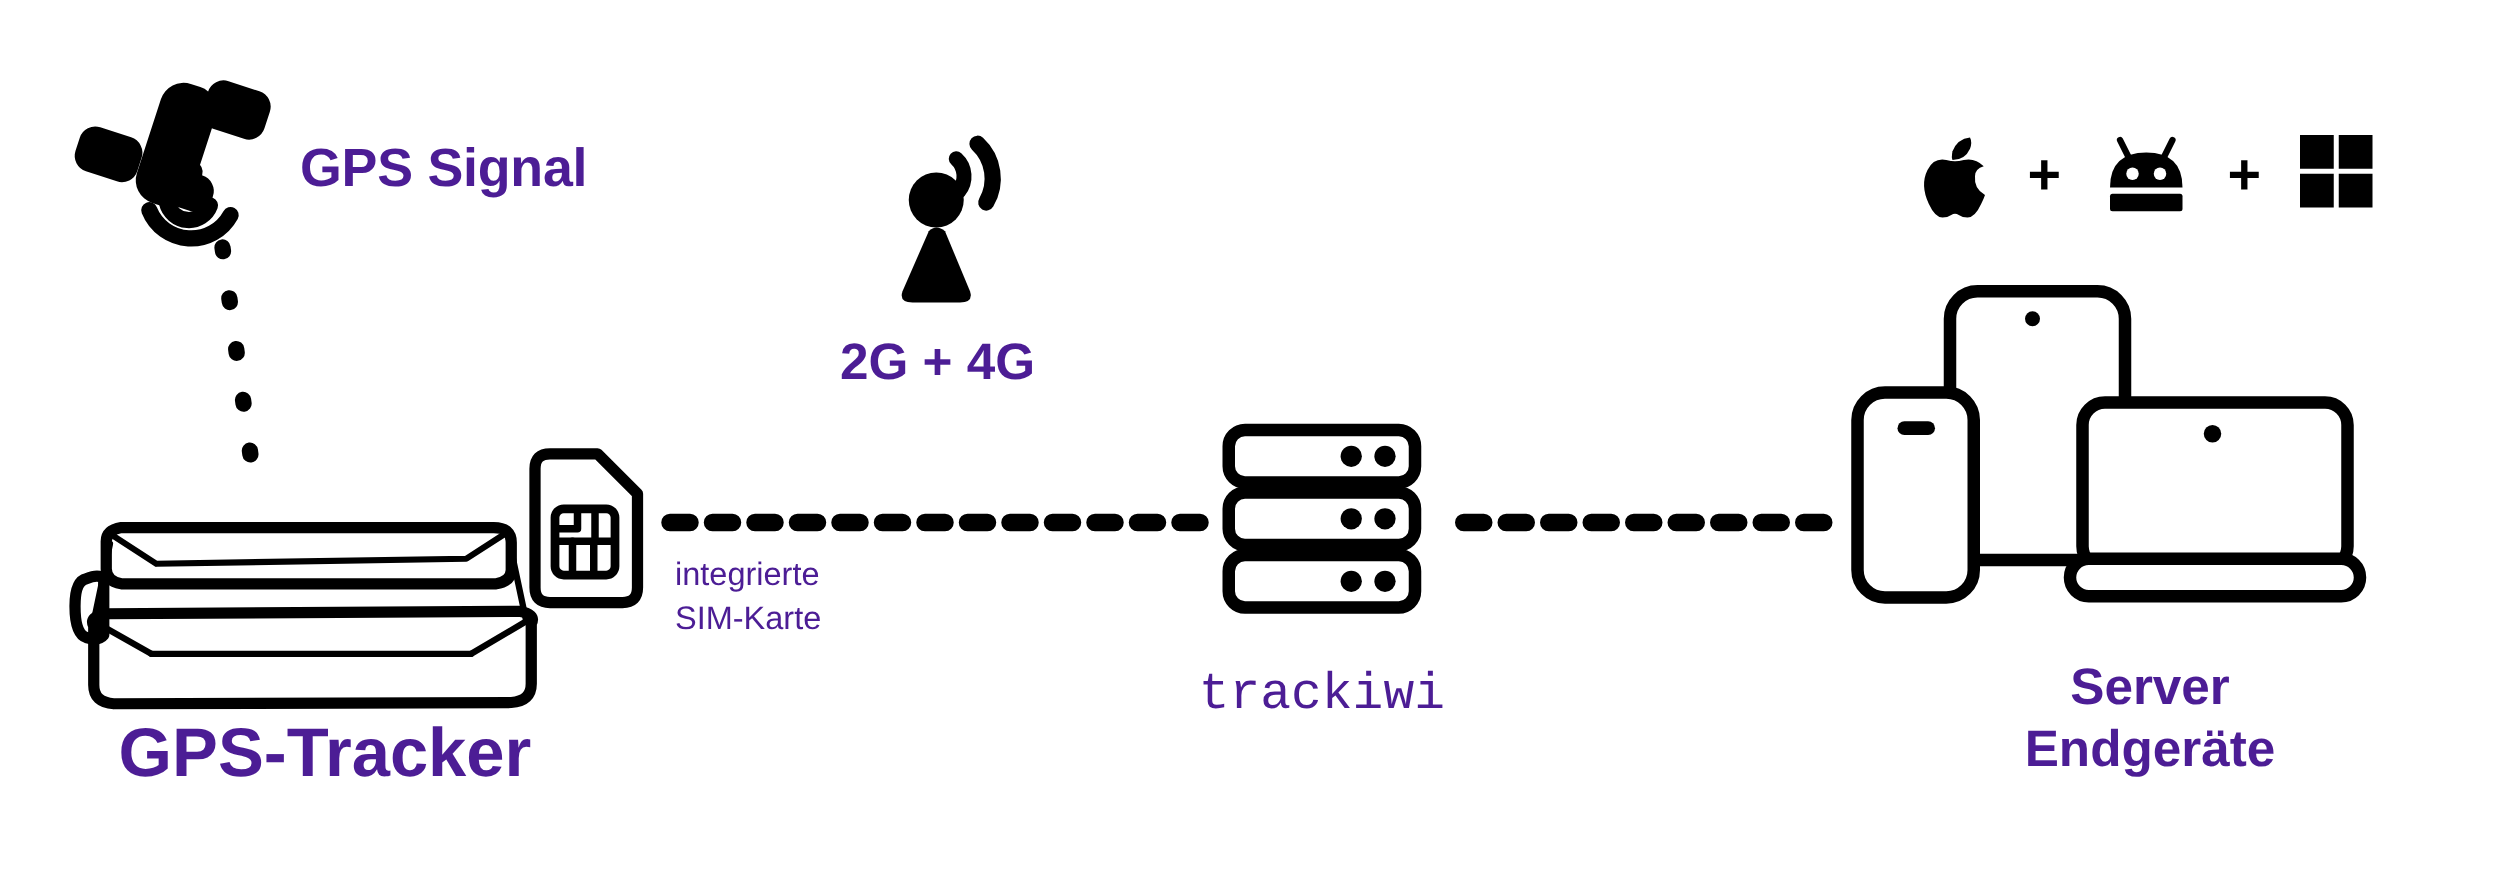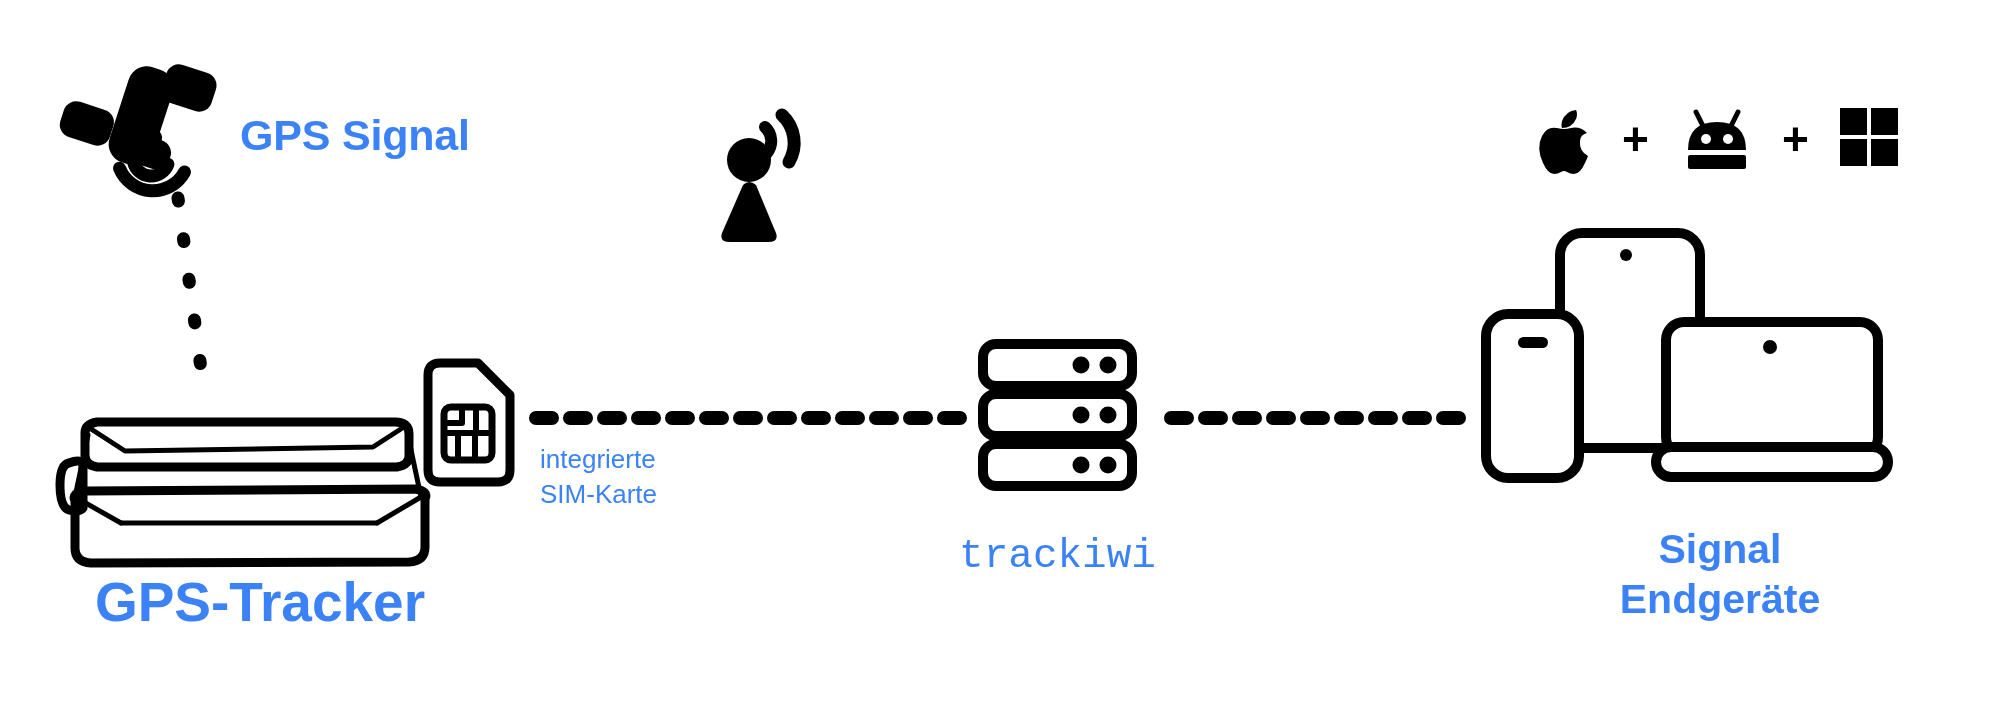--- a/index.html
+++ b/index.html
@@ -15,21 +15,21 @@
     width: 2000px;
     height: 712px;
     background: #ffffff;
     overflow: hidden;
   }
   .node {
     position: absolute;
   }
   .lbl {
     position: absolute;
-    color: #3b82f6;
+    color: #4c1d95;
     text-align: center;
     line-height: 1.18;
     white-space: pre-line;
     font-family: "Liberation Sans", sans-serif;
   }
   .title-gps {
     font-size: 43px;
     font-weight: 700;
     letter-spacing: -0.2px;
   }
@@ -149,20 +149,21 @@
 
         <path d="M 33 80 q 6 -6 13 0 l 20 48 q 3 9 -8 9 l -38 0 q -11 0 -8 -9 z"></path>
 
         <path d="M 57 48 a 19 19 0 0 0 -2 -26" fill="none" stroke="#000" stroke-width="12" stroke-linecap="round"></path>
 
         <path d="M 79 57 a 38 38 0 0 0 -7 -47" fill="none" stroke="#000" stroke-width="13" stroke-linecap="round"></path>
       </g>
     </svg>
   </div>
 
+  <div class="lbl title-mobilfunk" style="left:600px; top:265px; width:300px;">2G + 4G</div>
 
   <div class="node" style="left:530px; top:405px; width:440px; height:26px;">
     <svg width="440" height="26" viewBox="0 0 440 26">
       <path d="M 6 13 L 434 13" fill="none" stroke="#000" stroke-width="14" stroke-linecap="round" stroke-dasharray="16 18"></path>
     </svg>
   </div>
 
   <div class="node" style="left:975px; top:340px; width:165px; height:150px;">
     <svg width="165" height="150" viewBox="0 0 165 150">
       <g>
@@ -246,16 +247,16 @@
 
         <circle cx="156" cy="30" r="6"></circle>
 
         <circle cx="300" cy="122" r="7"></circle>
 
         <rect x="48" y="112" width="30" height="11" rx="5.5" ry="5.5"></rect>
       </g>
     </svg>
   </div>
 
-  <div class="lbl title-devices" style="left:1525px; top:525px; width:390px;">Signal</div>
+  <div class="lbl title-devices" style="left:1525px; top:525px; width:390px;">Server</div>
   <div class="lbl title-devices" style="left:1525px; top:575px; width:390px;">Endgeräte</div>
 
 </div>
 
 </body></html>

